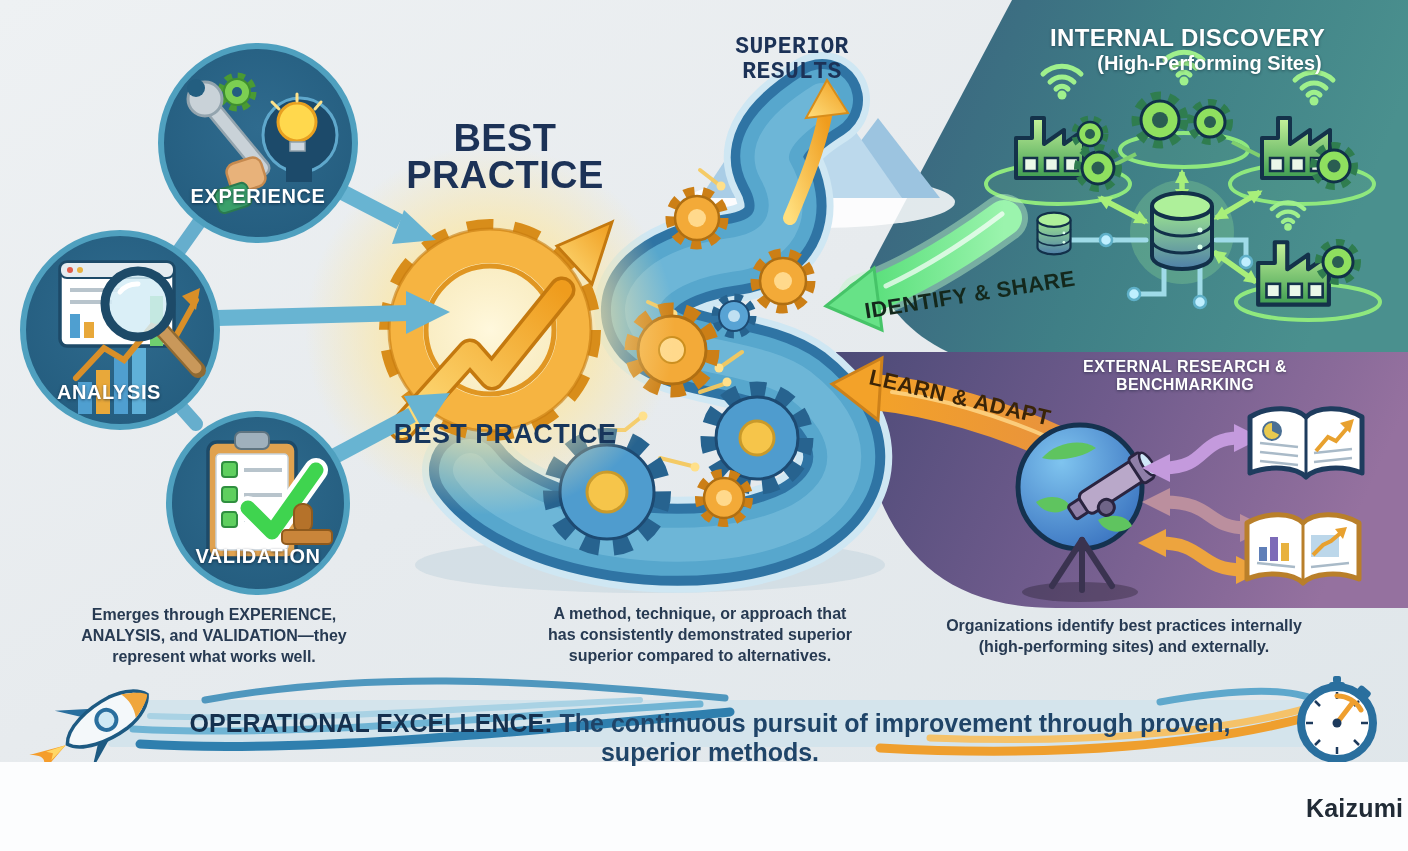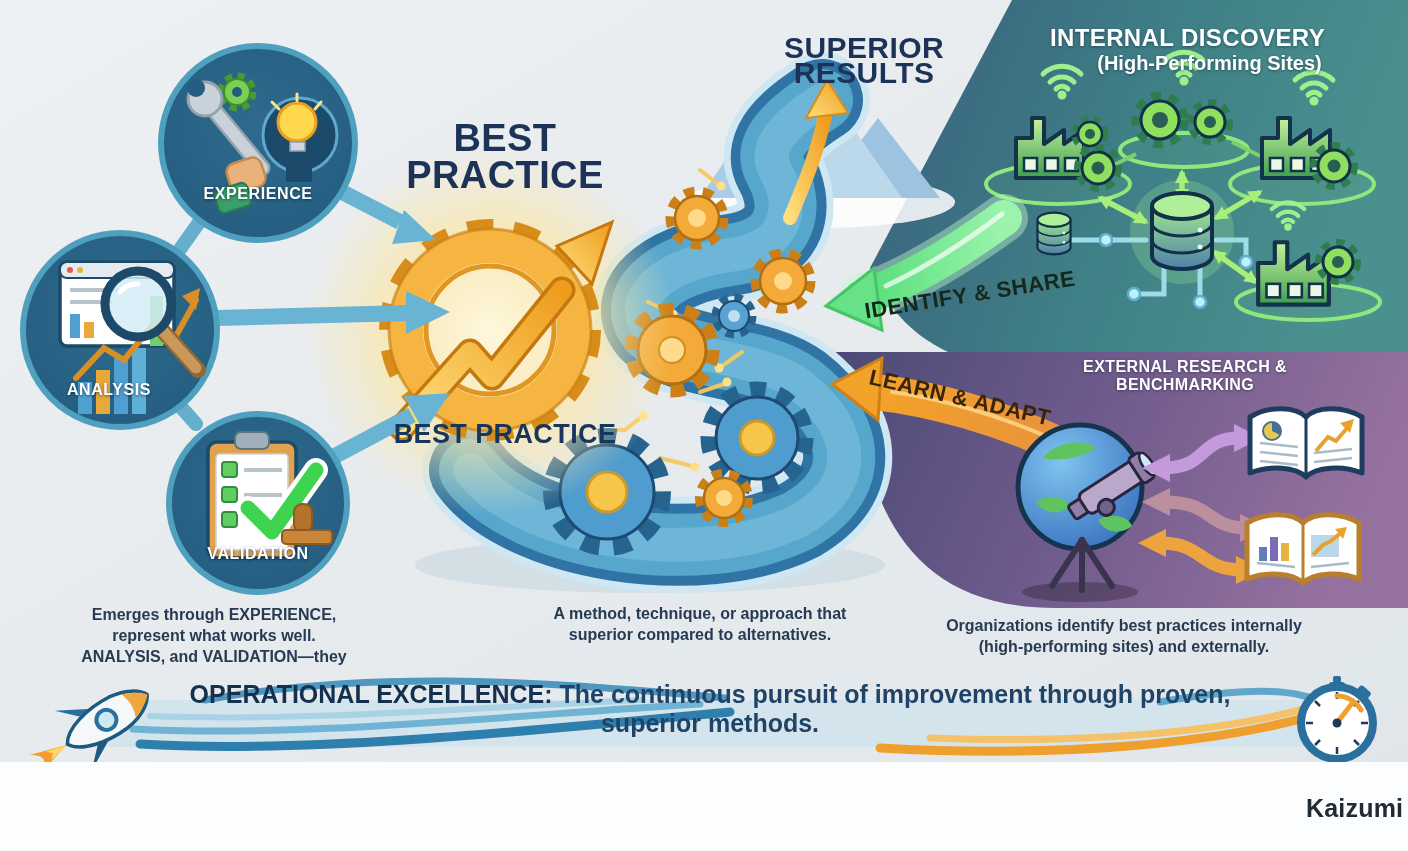--- a/index.html
+++ b/index.html
@@ -5,21 +5,21 @@
   html,body{margin:0;padding:0;background:#cfd6db;}
   #stage{position:relative;width:1408px;height:851px;overflow:hidden;
          background:linear-gradient(150deg,#eef1f3 0%,#e7ebee 45%,#dfe6ea 100%);
          font-family:"Liberation Sans",sans-serif;}
   #art{position:absolute;left:0;top:0;z-index:1;}
   .abs{position:absolute;z-index:5;}
   .ctr{text-align:center;}
   .navy{color:#1c3257;}
   .ttl{font-weight:800;letter-spacing:.4px;line-height:1.0;}
   .white{color:#ffffff;text-shadow:0 1px 3px rgba(0,20,30,.45);}
-  .circle-label{font-size:16px;font-weight:800;color:#fff;letter-spacing:.6px;
+  .circle-label{font-size:20px;font-weight:800;color:#fff;letter-spacing:.6px;
                 text-shadow:0 1px 3px rgba(0,20,40,.6);}
   .desc{font-size:16px;line-height:1.3;font-weight:600;color:#273a52;}
   .desc b{font-weight:800;}
   .rot{transform-origin:50% 50%;}
   #footer-strip{position:absolute;left:0;top:762px;width:1408px;height:89px;
                 background:#fcfdfe;z-index:2;}
   #banner-text{font-size:25px;color:#1f4468;font-weight:600;}
   #banner-text .b{font-weight:800;color:#15304e;}
   #brand-name{font-size:25px;font-weight:800;color:#212b36;letter-spacing:.2px;}
 </style>
@@ -494,51 +494,52 @@
   <g>
     <circle cx="1282" cy="807" r="15.5" fill="none" stroke="#2b69e0" stroke-width="11" stroke-dasharray="73 24.4" stroke-dashoffset="85.2" stroke-linecap="round"></circle>
     <path d="M 1282,816 A 9,9 0 0 1 1273,807" fill="none" stroke="#2b69e0" stroke-width="5" stroke-linecap="round"></path>
   </g>
 </svg>
 
 <div class="abs ctr ttl navy" style="left:375px;top:120px;width:260px;font-size:38px;line-height:37px;">BEST PRACTICE</div>
 
 <div class="abs ctr ttl" style="left:385px;top:421px;width:240px;font-size:27px;color:#17365c;">BEST PRACTICE</div>
 
-<div class="abs ctr ttl navy" style="left:764px;top:35px;width:200px;font-size:30px;line-height:25px;">SUPERIOR RESULTS</div>
+<div class="abs ctr ttl navy" style="left:692px;top:35px;width:200px;font-size:23px;line-height:25px;font-family:Liberation Mono, monospace;">SUPERIOR RESULTS</div>
 
 <div class="abs ctr ttl white" style="left:1030px;top:26px;width:315px;font-size:24px;">INTERNAL DISCOVERY</div>
 <div class="abs ctr white" style="left:1052px;top:52px;width:315px;font-size:20px;font-weight:700;">(High-Performing Sites)</div>
 
 <div class="abs ctr ttl white" style="left:1032px;top:358px;width:306px;font-size:16px;line-height:1.15;">EXTERNAL RESEARCH &amp; BENCHMARKING</div>
 
 <div class="abs ctr rot" style="left:858px;top:282px;width:224px;font-size:22px;font-weight:800;color:#14281c;transform:rotate(-9deg);letter-spacing:.5px;">IDENTIFY &amp; SHARE</div>
 
 <div class="abs ctr rot" style="left:852px;top:385px;width:216px;font-size:22px;font-weight:800;color:#3a2408;transform:rotate(13deg);letter-spacing:.5px;">LEARN &amp; ADAPT</div>
 
 <div class="abs ctr circle-label" style="left:158px;top:185px;width:200px;">EXPERIENCE</div>
 <div class="abs ctr circle-label" style="left:14px;top:381px;width:190px;">ANALYSIS</div>
 <div class="abs ctr circle-label" style="left:163px;top:545px;width:190px;">VALIDATION</div>
 
 <div class="abs ctr desc" style="left:56px;top:605px;width:316px;">
   <div><span>Emerges through </span><b>EXPERIENCE,</b></div>
+  <div><b>ANALYSIS,</b><span> and </span><b>VALIDATION</b><span>—they</span></div>
   <div><span>represent what works well.</span></div>
-  <div><b>ANALYSIS,</b><span> and </span><b>VALIDATION</b><span>—they</span></div>
 </div>
 
 <div class="abs ctr desc" style="left:518px;top:604px;width:364px;">
   <div>A method, technique, or approach that</div>
+  <div>has consistently demonstrated superior</div>
   <div>superior compared to alternatives.</div>
 </div>
 
 <div class="abs ctr desc" style="left:924px;top:616px;width:400px;">
   <div>Organizations identify best practices internally</div>
   <div>(high-performing sites) and externally.</div>
 </div>
 
-<div id="banner-text" class="abs ctr" style="left:150px;top:680px;width:1120px;">
+<div id="banner-text" class="abs ctr" style="left:150px;top:709px;width:1120px;">
   <span class="b">OPERATIONAL EXCELLENCE:</span><span> The continuous pursuit of improvement through proven, superior methods.</span>
 </div>
 
 <div id="footer-strip"></div>
 <div id="brand-name" class="abs" style="left:1306px;top:794px;z-index:6;">Kaizumi</div>
 
 </div>
 
 </body></html>

